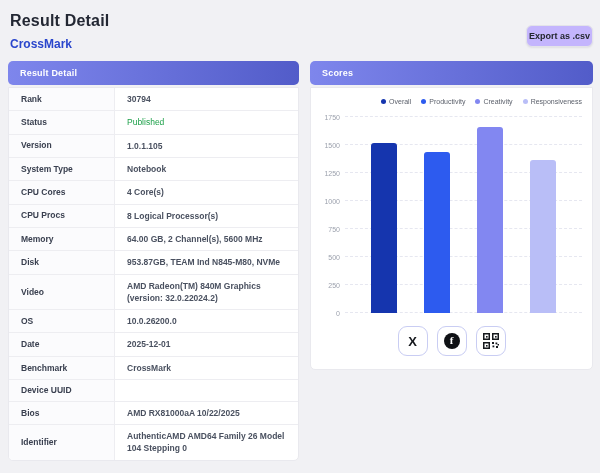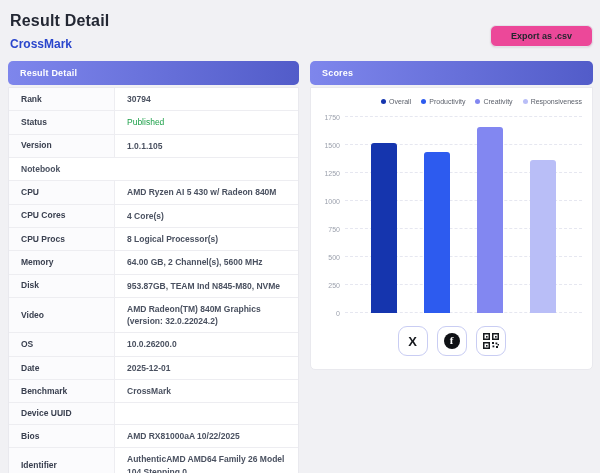--- a/index.html
+++ b/index.html
@@ -11,22 +11,22 @@
     overflow:hidden;
   }
   .page { padding:10px 7px 0 8px; height:360px; }
 
   
   .header { position:relative; margin:2px 0 10px 2px; }
   .page-title { font-size:16px; font-weight:700; color:#232733; margin-bottom:7px; letter-spacing:.2px; }
   .subtitle { font-size:12px; font-weight:700; color:#2a46cc; }
   .export-btn {
     position:absolute; right:0; top:13px;
-    background:#ec4899; border:1px solid #e3e3e9; border-radius:6px;
-    padding:5px 20px; font-size:9px; font-weight:700; color:#23272f;
+    background:#c4b5fd; border:1px solid #e3e3e9; border-radius:6px;
+    padding:5px 2px; font-size:9px; font-weight:700; color:#23272f;
     box-shadow:0 1px 2px rgba(0,0,0,.07); cursor:pointer;
     font-family:"Liberation Sans", sans-serif;
   }
 
   .columns { display:flex; gap:11px; align-items:flex-start; }
   .col-left { width:291px; flex:none; }
   .col-right { flex:1; min-width:0; }
 
   .banner {
     background:linear-gradient(90deg,#7e86ec,#525cc9);
@@ -117,27 +117,24 @@
     <div class="cell-label">Status</div>
     <div class="cell-value success">Published</div>
   </div>
 
   <div class="trow">
     <div class="cell-label">Version</div>
     <div class="cell-value">1.0.1.105</div>
   </div>
 
   <div class="trow">
+    <div class="cell-label">System Type</div>
     <div class="cell-value">Notebook</div>
   </div>
 
-  <div class="trow">
-    <div class="cell-label">CPU</div>
-    <div class="cell-value">AMD Ryzen AI 5 430 w/ Radeon 840M</div>
-  </div>
 
   <div class="trow">
     <div class="cell-label">CPU Cores</div>
     <div class="cell-value">4 Core(s)</div>
   </div>
 
   <div class="trow">
     <div class="cell-label">CPU Procs</div>
     <div class="cell-value">8 Logical Processor(s)</div>
   </div>

